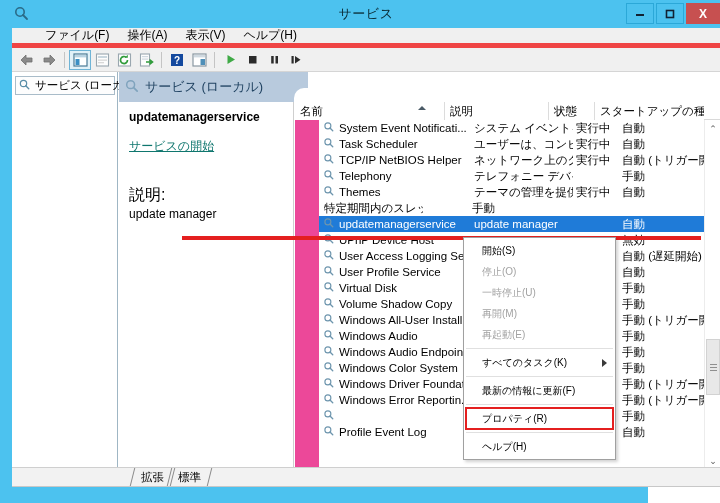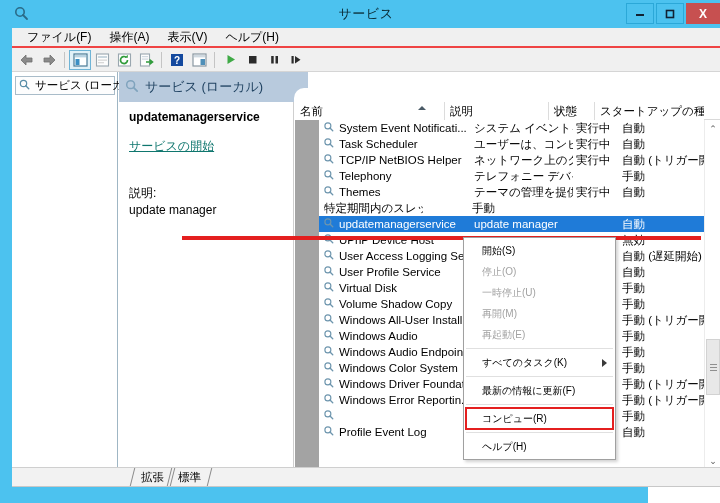--- a/index.html
+++ b/index.html
@@ -32,21 +32,21 @@
   }
   .wbtn.close{background:#c75050;border-color:#c75050;color:#fff;width:34px;}
   
   .frame{
     position:absolute;left:6px;top:28px;width:708px;height:459px;background:#f2f2f2;
     box-sizing:border-box;
   }
   
   .menubar{
     position:absolute;left:0;top:0;width:708px;height:20px;background:#f0f0f0;
-    border-bottom:2px solid #ef4444;display:flex;align-items:center;padding-left:6px;
+    border-bottom:5px solid #ef4444;display:flex;align-items:center;padding-left:24px;
     box-sizing:border-box;
   }
   .menu-item{padding:2px 9px;font-size:12px;color:#000;white-space:nowrap;}
   
   .toolbar{
     position:absolute;left:0;top:20px;width:708px;height:24px;background:#f0f0f0;
     border-bottom:1px solid #d5d5d5;display:flex;align-items:center;padding-left:4px;
     box-sizing:border-box;
   }
   .tb{width:22px;height:20px;display:flex;align-items:center;justify-content:center;}
@@ -92,25 +92,25 @@
     content:"";position:absolute;left:0;top:16px;width:18px;height:18px;background:#fff;
     border-top-left-radius:10px;
   }
   
   .details{
     position:absolute;left:0;top:30px;width:175px;height:385px;background:#fff;
     border-right:1px solid #cfcfcf;box-sizing:border-box;padding:8px 8px 0 10px;
   }
   .det-title{font-size:12px;font-weight:bold;margin:0 0 14px 0;}
   .det-link{font-size:12px;color:#0f766e;text-decoration:underline;display:inline-block;}
-  .det-desc-label{font-size:12px;margin-top:30px;}
+  .det-desc-label{font-size:16px;margin-top:30px;}
   .det-desc{font-size:12px;margin-top:1px;}
   
   .listwrap{
-    position:absolute;left:176px;top:30px;width:425px;height:385px;background:#a3a3a3;
+    position:absolute;left:176px;top:30px;width:425px;height:385px;background:#ec4899;
     box-sizing:border-box;
   }
   .lv-head{
     position:absolute;left:0;top:0;height:18px;width:425px;display:flex;
     background:#fff;border-bottom:1px solid #d9d9d9;box-sizing:border-box;
   }
   .lv-th{
     height:18px;line-height:18px;font-size:11.5px;padding-left:5px;
     border-right:1px solid #dcdcdc;box-sizing:border-box;position:relative;
     white-space:nowrap;overflow:hidden;background:#fff;
@@ -647,18 +647,18 @@
       <div class="ctx-item"><span>開始(S)</span></div>
       <div class="ctx-item disabled"><span>停止(O)</span></div>
       <div class="ctx-item disabled"><span>一時停止(U)</span></div>
       <div class="ctx-item disabled"><span>再開(M)</span></div>
       <div class="ctx-item disabled"><span>再起動(E)</span></div>
       <div class="ctx-sep"></div>
       <div class="ctx-item"><span>すべてのタスク(K)</span><span class="ctx-arrow"></span></div>
       <div class="ctx-sep"></div>
       <div class="ctx-item"><span>最新の情報に更新(F)</span></div>
       <div class="ctx-sep"></div>
-      <div class="ctx-item highlight"><span>コンピュー(R)</span></div>
+      <div class="ctx-item highlight"><span>プロパティ(R)</span></div>
       <div class="ctx-sep"></div>
       <div class="ctx-item"><span>ヘルプ(H)</span></div>
     </div>
 
 </div>
 
 </body></html>

